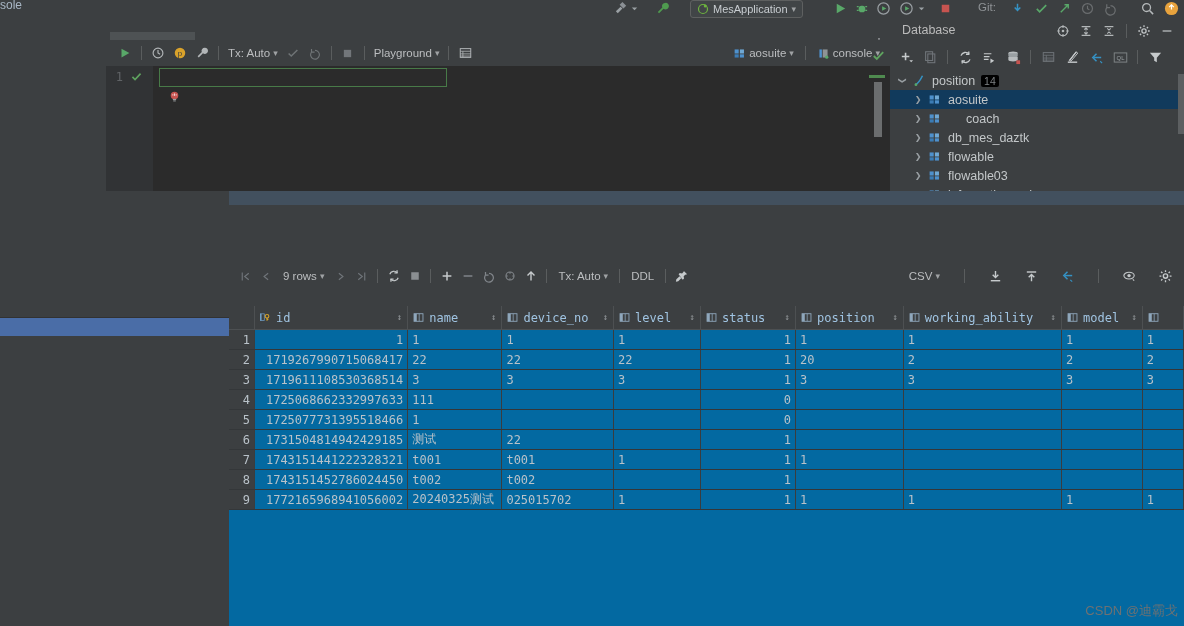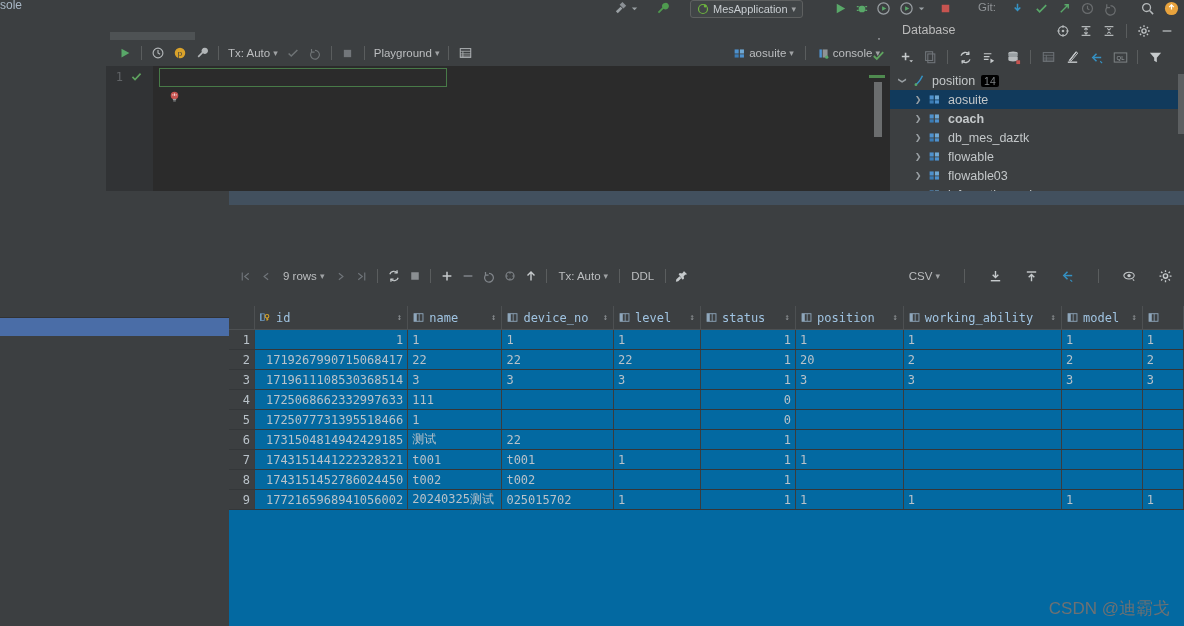--- a/index.html
+++ b/index.html
@@ -116,21 +116,21 @@
     height:19px;padding:0 4px;border-right:1px solid #3a3d3f;border-bottom:1px solid #343739;
     color:#b9c2c9;white-space:nowrap;overflow:hidden;text-overflow:clip;
     font-family:"DejaVu Sans Mono",monospace;font-size:12px;
   }
   td.rownum{background:#3c3f41;color:#9aa7b1;text-align:right;padding-right:6px;border-right:1px solid #4d5052;}
   th.rownumh{background:#3c3f41;border-right:1px solid #4d5052;}
   td.num{text-align:right;}
   .colico{display:inline-block;width:11px;height:11px;flex:0 0 auto;}
 
   
-  #watermark{right:14px;bottom:6px;color:#6e7173;font-size:17px;}
+  #watermark{right:6px;bottom:6px;color:#6e7173;font-size:13px;}
 
   
   svg{display:block;}
 </style>
 </head>
 <body>
 
 <div class="root">
 
   <div class="abs" id="ide-top">
@@ -526,21 +526,21 @@
         <div class="tree-row" style="padding-left: 20px;">
           <span class="tw" style="transform: none; font-size: 8px;">❯</span>
           <span class="tree-ico">
             <svg width="13" height="13" viewBox="0 0 16 16">
               <rect x="2" y="3" width="5" height="5" fill="#4e91cd"></rect>
               <rect x="8.5" y="3" width="5" height="5" fill="#6fa8d4"></rect>
               <rect x="2" y="9" width="5" height="4" fill="#3b7cb5"></rect>
               <rect x="8.5" y="9" width="5" height="4" fill="#4e91cd"></rect>
             </svg>
           </span>
-          <span style="margin-left: 5px; font-weight: bold;">coach</span>
+          <span style="margin-left: 23px;">coach</span>
         </div>
         <div class="tree-row" style="padding-left: 20px;">
           <span class="tw" style="transform: none; font-size: 8px;">❯</span>
           <span class="tree-ico">
             <svg width="13" height="13" viewBox="0 0 16 16">
               <rect x="2" y="3" width="5" height="5" fill="#4e91cd"></rect>
               <rect x="8.5" y="3" width="5" height="5" fill="#6fa8d4"></rect>
               <rect x="2" y="9" width="5" height="4" fill="#3b7cb5"></rect>
               <rect x="8.5" y="9" width="5" height="4" fill="#4e91cd"></rect>
             </svg>

